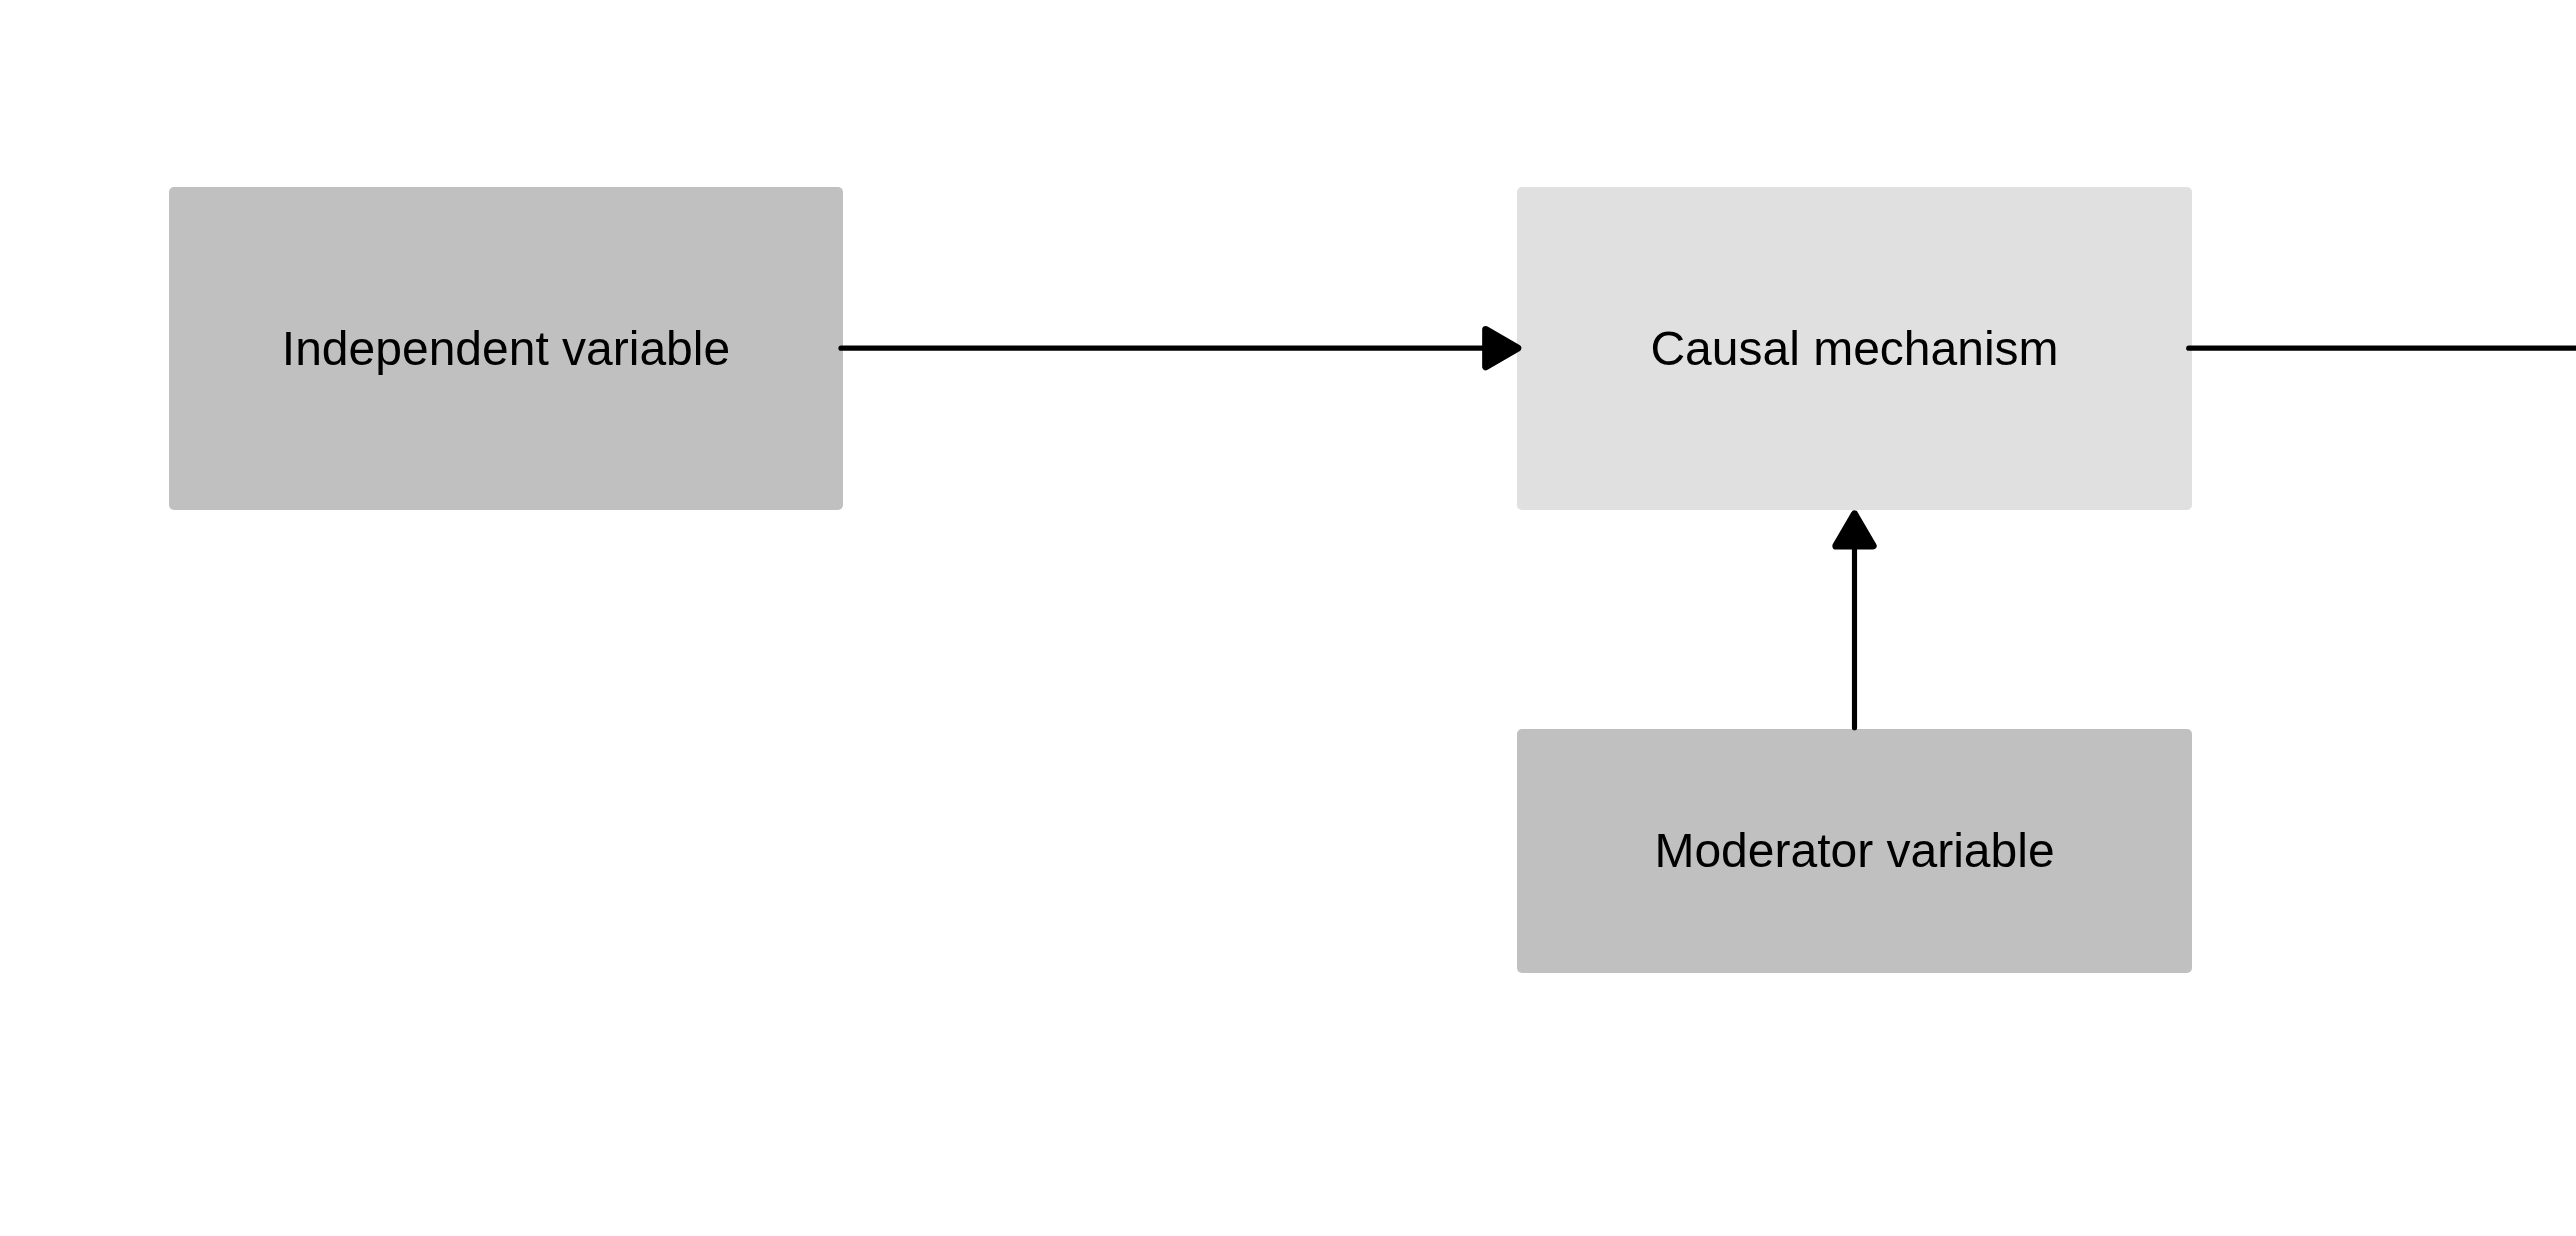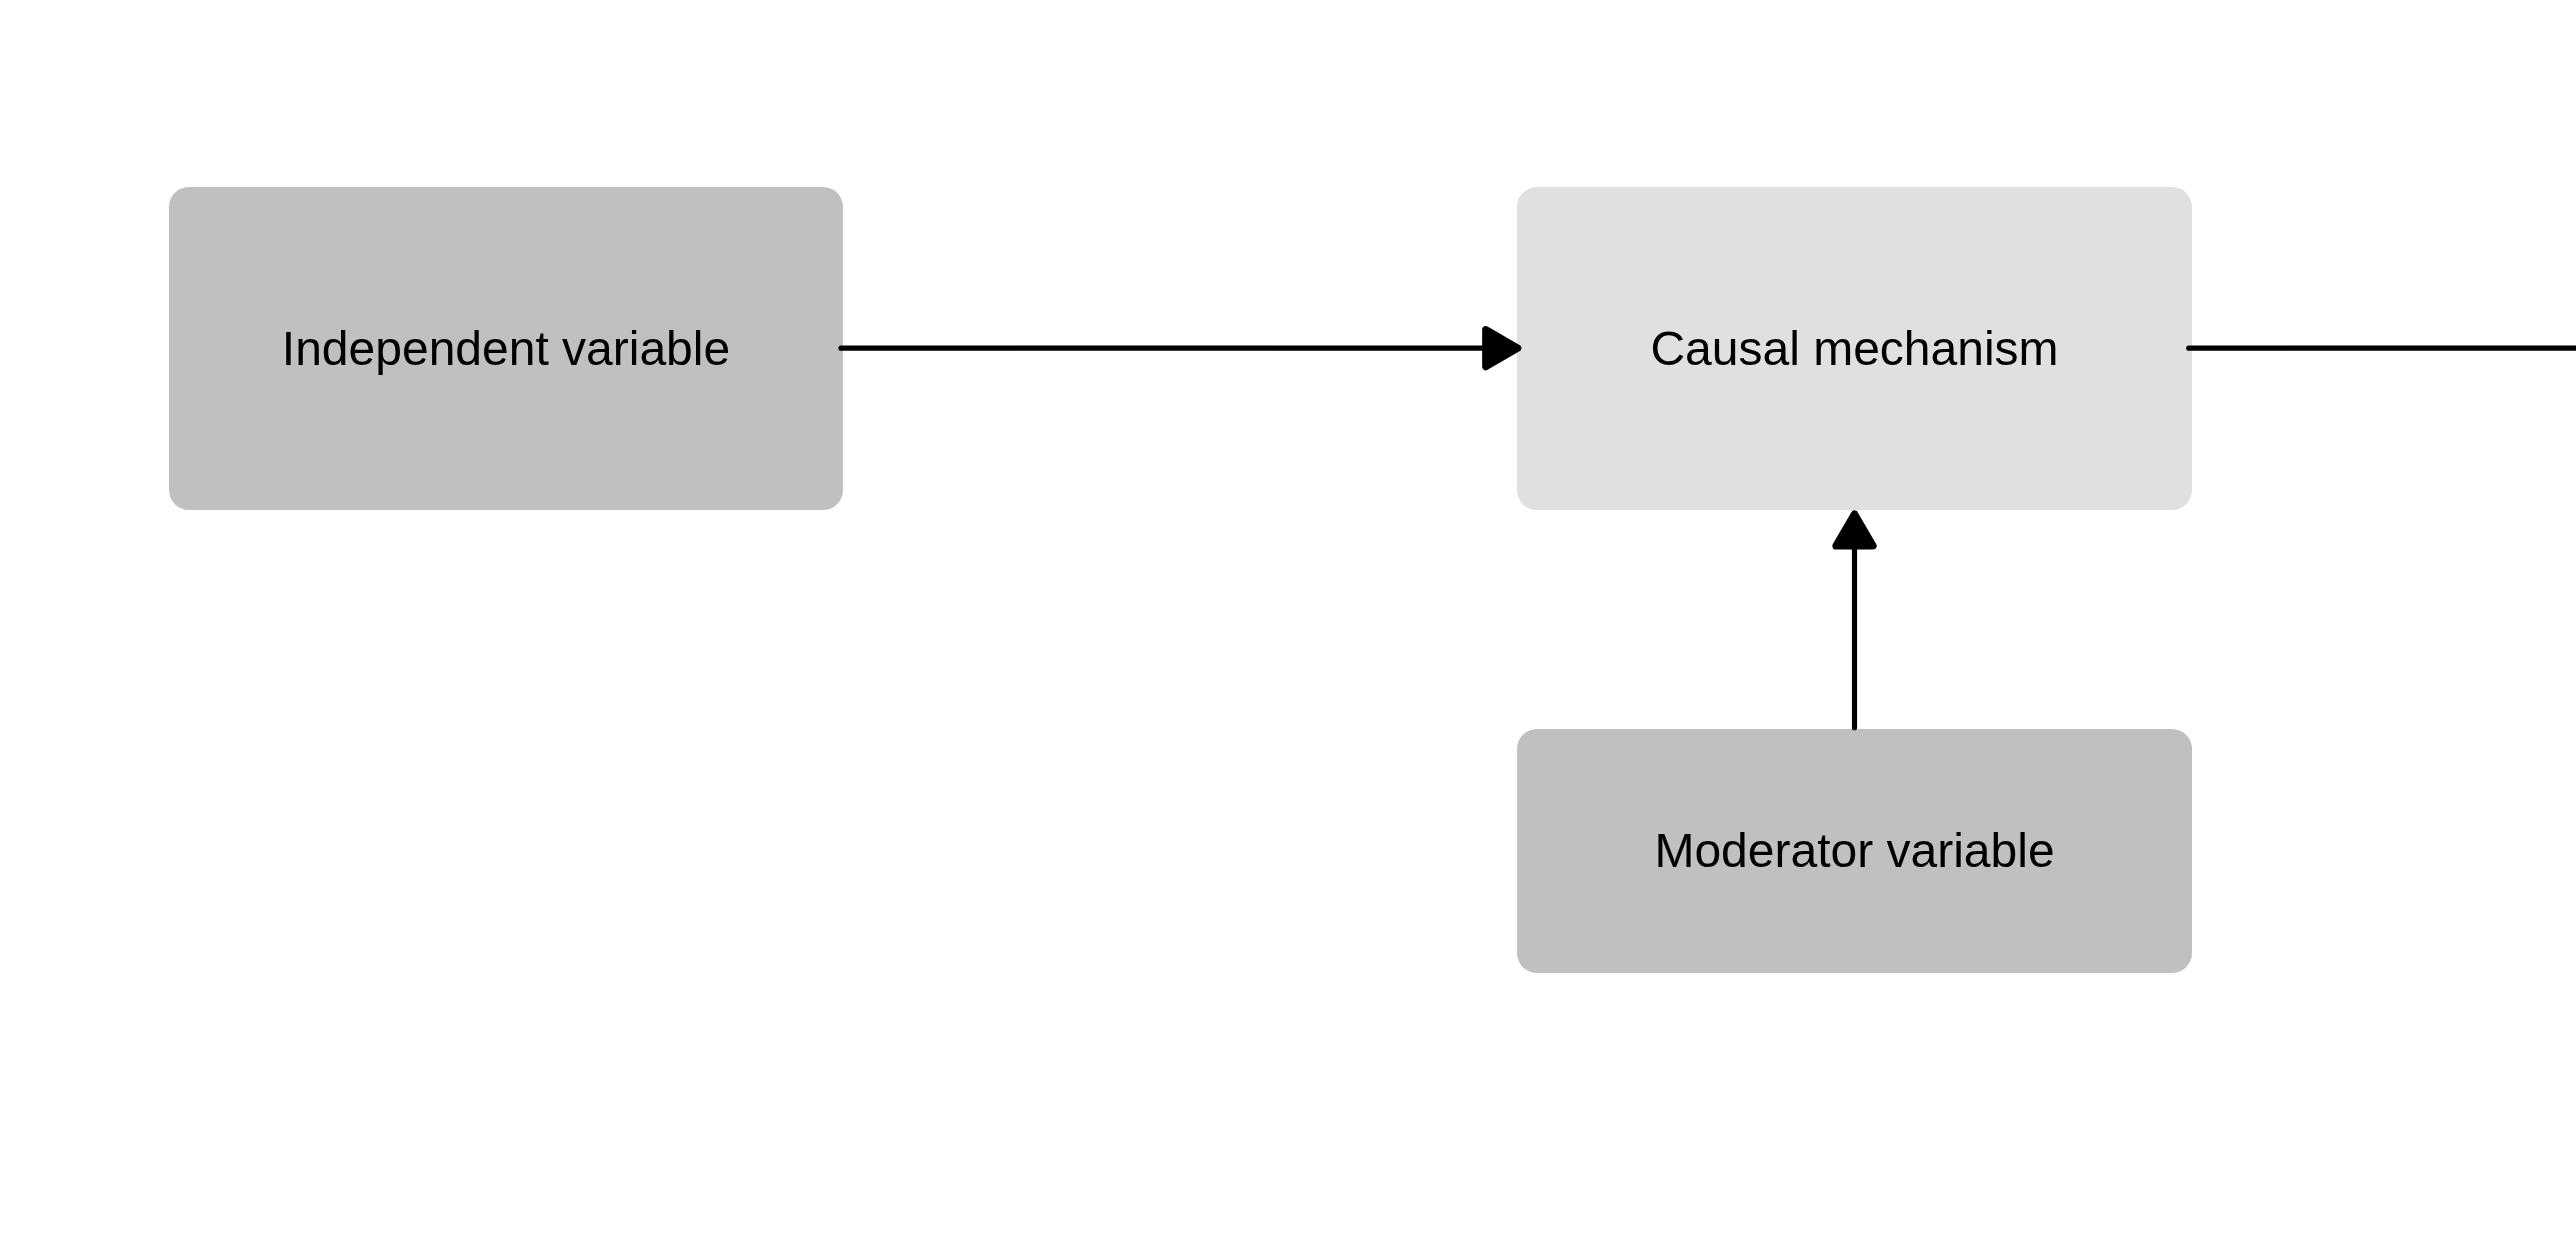--- a/index.html
+++ b/index.html
@@ -9,21 +9,21 @@
     height: 1236px;
     background: #ffffff;
     font-family: "Liberation Sans", sans-serif;
     overflow: hidden;
   }
   .node {
     position: absolute;
     display: flex;
     align-items: center;
     justify-content: center;
-    border-radius: 20px;
+    border-radius: 5px;
     font-size: 48px;
     line-height: 1.2;
     color: #000000;
     text-align: center;
   }
   .pos-independent { left: 169px;  top: 187px;  width: 674px; height: 323px; }
   .pos-causal      { left: 1517px; top: 187px;  width: 675px; height: 323px; align-items: center; }
   .pos-moderator   { left: 1517px; top: 729px; width: 675px; height: 244px; }
   .edges {
     position: absolute;

